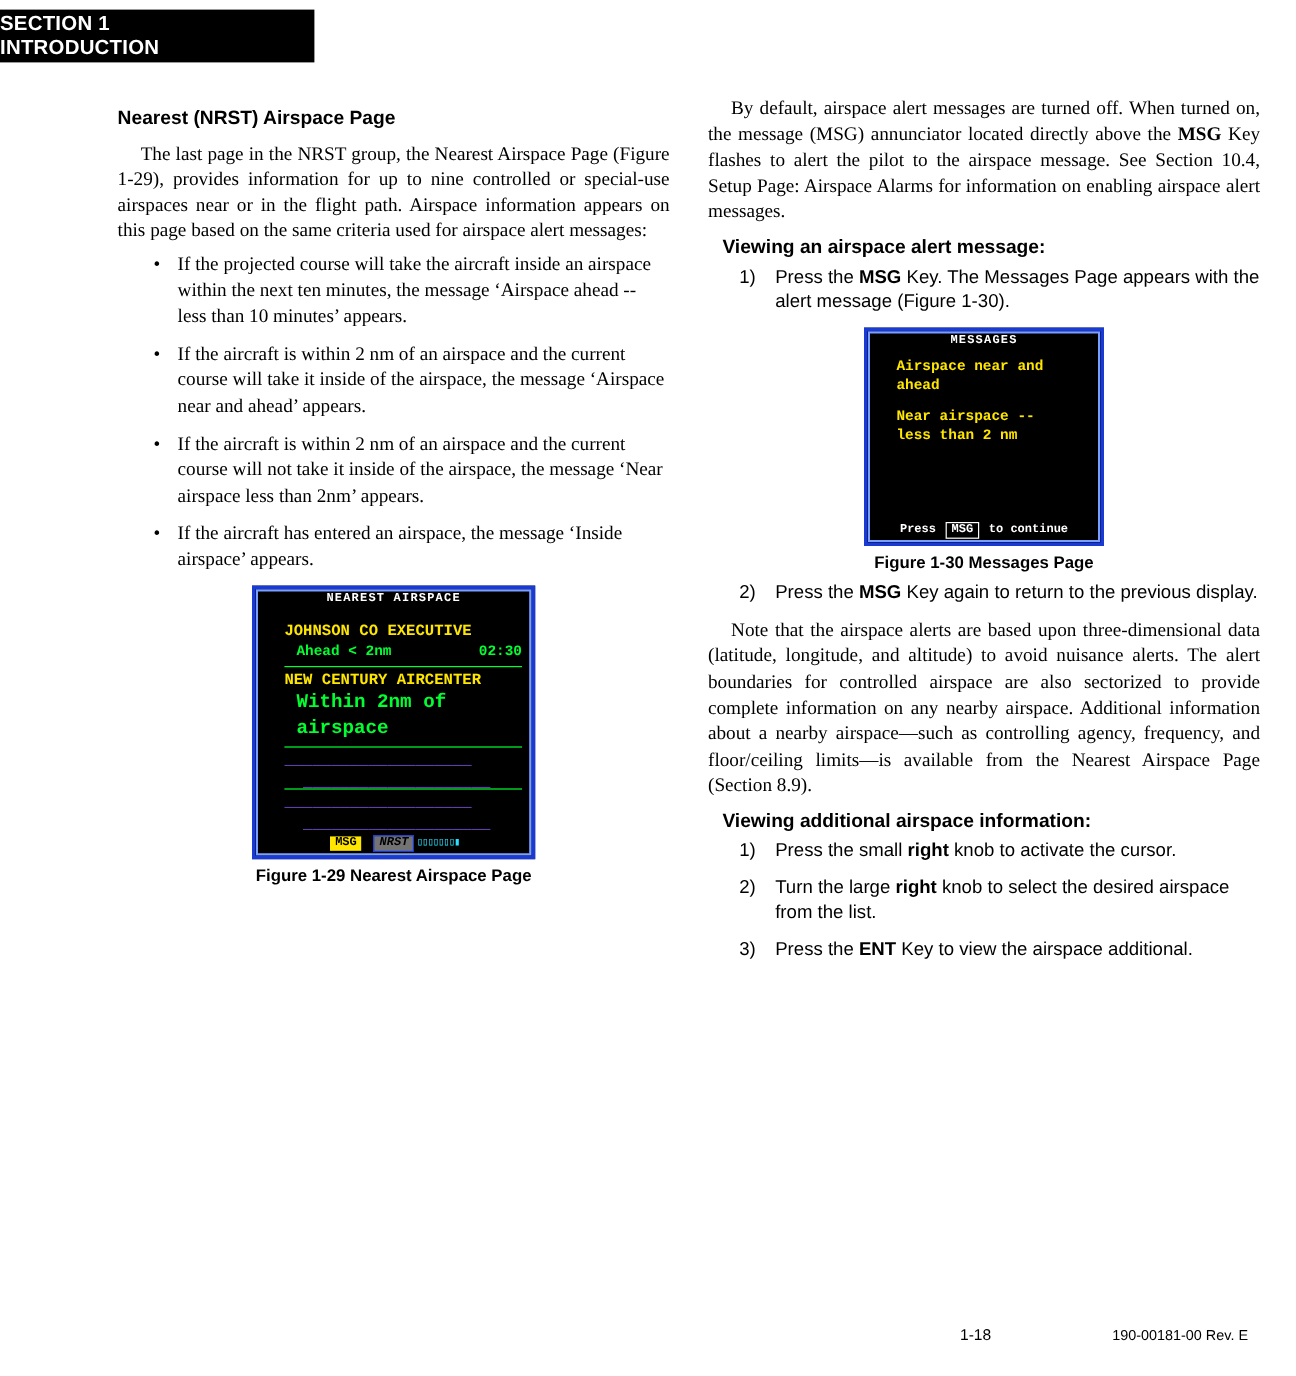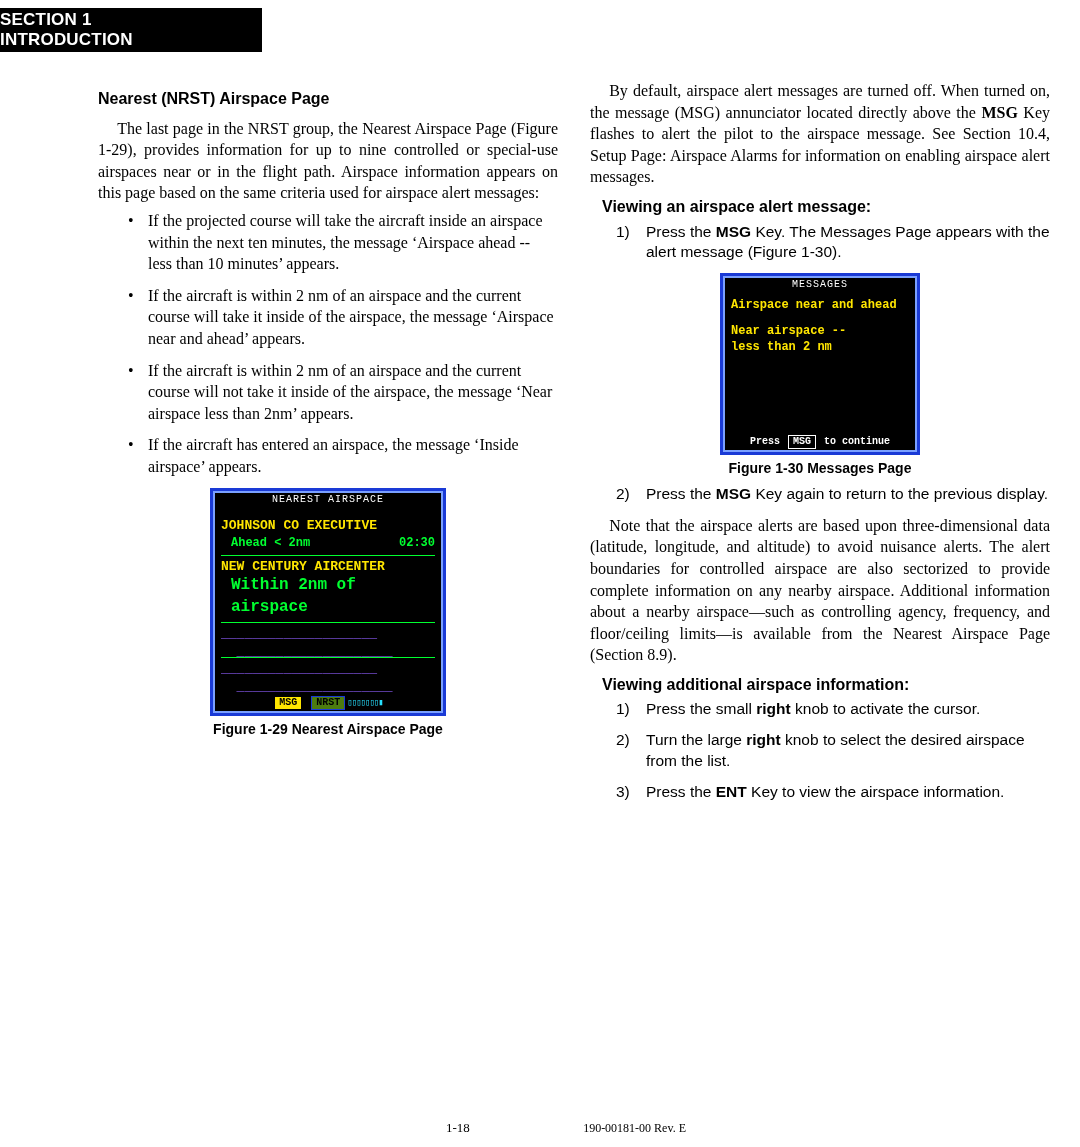--- a/index.html
+++ b/index.html
@@ -85,54 +85,54 @@
     text-align: left;
     position: relative;
     box-sizing: border-box;
   }
   .gps-title {
     color: #fff;
     font-size: 10px;
     letter-spacing: 1px;
     text-align: center;
     padding: 2px 0 1px 0;
-    font-weight: 400;
-  }
-  .gps-body { padding: 4px 8px 6px 8px; font-size: 13px; font-weight: 700; }
+    font-weight: 700;
+  }
+  .gps-body { padding: 4px 8px 6px 24px; font-size: 13px; font-weight: 700; }
   .gps-row { border-top: 1px solid #00ff30; margin-top: 4px; padding-top: 2px; height: 28px; }
   .gps-row.noborder { border-top: none; }
   .yellow { color: #ffe600; }
   .cyan { color: #28e0ff; }
   .gps-footer {
     font-size: 10px;
     text-align: center;
     padding: 2px 0 3px 0;
     color: #fff;
   }
   .gps-footer .tag {
     display: inline-block;
     padding: 0 4px;
     margin: 0 2px;
     font-weight: 700;
     line-height: 12px;
   }
   .tag-msg { background: #ffe600; color: #000; }
-  .tag-nrst { background: #4d7c0f; color: #000; border: 1px solid #1a3ad6; }
+  .tag-nrst { background: #737373; color: #000; border: 1px solid #1a3ad6; font-style: italic; }
   .tag-boxed { border: 1px solid #fff; }
   .gps-ticks { color: #8b5cf6; letter-spacing: 0; }
 
   .footer {
     position: absolute;
     left: 92px;
     right: 40px;
-    bottom: 10px;
-    font-family: Liberation Serif, serif;
+    bottom: 25px;
+    font-family: Liberation Sans, sans-serif;
     font-size: 13px;
     display: flex;
-    justify-content: center;
+    justify-content: flex-end;
     align-items: baseline;
   }
   .footer .center { font-weight: 700; font-size: 15px; flex: 1; text-align: center; }
   .footer .right { width: 180px; text-align: right; font-size: 12px; }
   .footer .left { width: 60px; }
   .colbreak { break-after: column; }
 </style>
 </head>
 <body>
 
@@ -231,21 +231,21 @@
       <li>
         <span class="num">1)</span>
         <span>Press the small </span><span class="b">right</span><span> knob to activate the cursor.</span>
       </li>
       <li>
         <span class="num">2)</span>
         <span>Turn the large </span><span class="b">right</span><span> knob to select the desired airspace from the list.</span>
       </li>
       <li>
         <span class="num">3)</span>
-        <span>Press the </span><span class="b">ENT</span><span> Key to view the airspace information.</span>
+        <span>Press the </span><span class="b">ENT</span><span> Key to view the airspace additional.</span>
       </li>
     </ol>
 
   </div>
 
   <div class="footer">
     <span class="left">1-18</span>
     <span class="right">190-00181-00  Rev. E</span>
   </div>
 </div>

